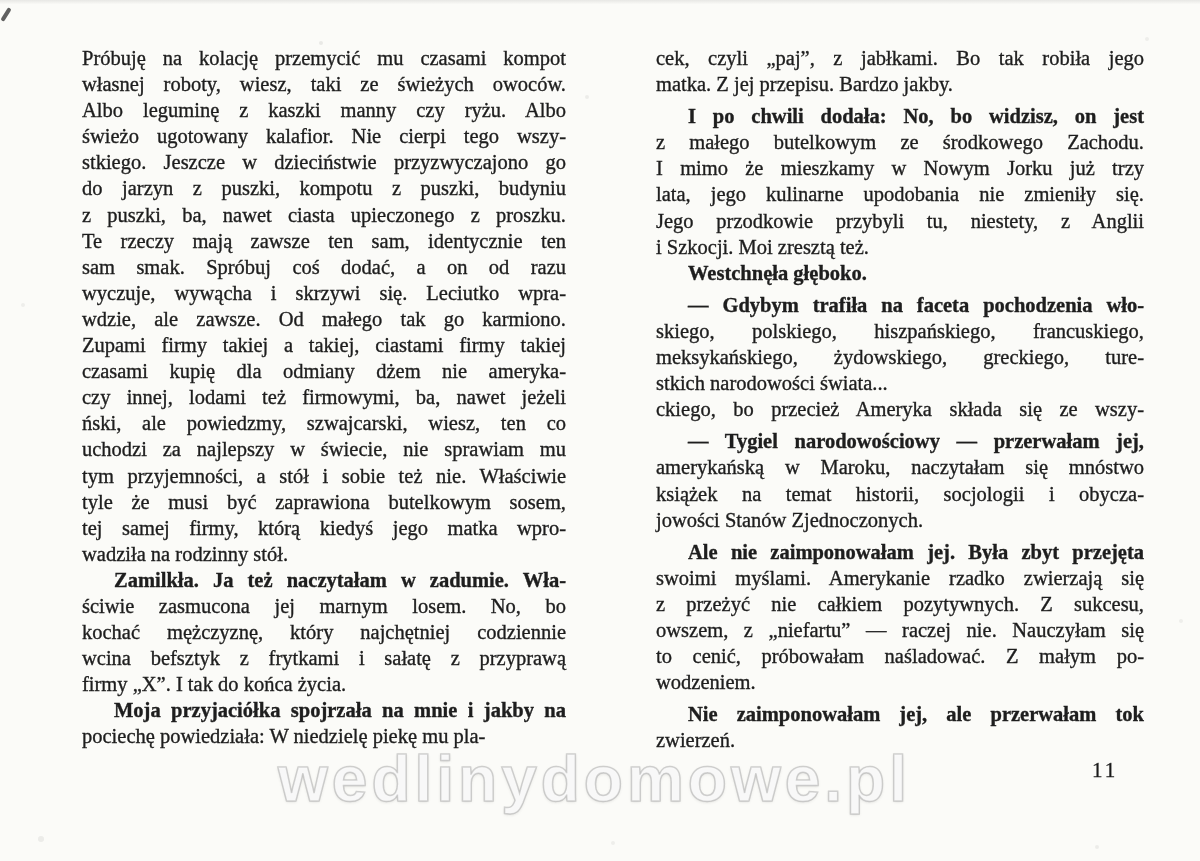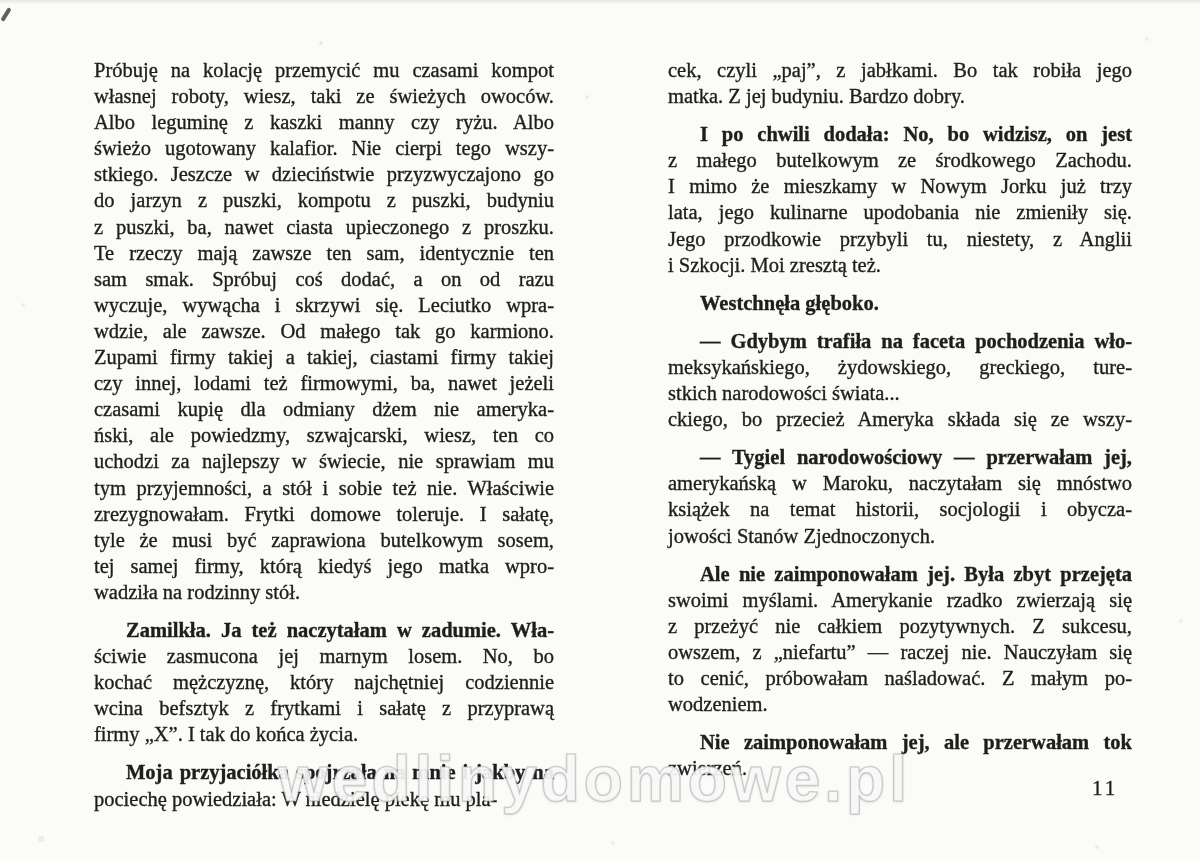--- a/index.html
+++ b/index.html
@@ -13,21 +13,21 @@
   }
   .col{
     position:absolute;
     top:45px;
     font-size:20.5px;
     line-height:26.1px;
     -webkit-text-stroke:0.35px #1e1e1e;
   }
   .col-left{left:82px;width:484px;}
   .col-right{left:656px;width:488px;}
-  .col p{margin:12px;padding:0;}
+  .col p{margin:0;padding:0;}
   .col p.gap{margin-top:6px;}
   .line{
     display:block;
     text-align:justify;
     text-align-last:justify;
   }
   .line.last{text-align-last:left;}
   .line.ind{text-indent:32px;font-weight:bold;}
   .watermark{
     position:absolute;
@@ -37,21 +37,21 @@
     font-size:64px;
     letter-spacing:4px;
     color:rgba(255,255,255,0.88);
     -webkit-text-stroke:1.5px rgba(150,150,150,0.38);
     text-shadow:0 1px 3px rgba(90,90,90,0.18), 0 0 1px rgba(120,120,120,0.25);
     white-space:nowrap;
     z-index:5;
   }
   .page-number{
     position:absolute;
-    left:1092px;top:776px;
+    left:1092px;top:758px;
     font-size:21px;
     letter-spacing:3px;
     color:#1a1a1a;
     -webkit-text-stroke:0.3px #1a1a1a;
   }
   .corner-speck{
     position:absolute;
     left:4px;top:7px;
     width:4px;height:15px;
     background:#3a3a3a;
@@ -92,60 +92,60 @@
         <span class="line">Albo leguminę z kaszki manny czy ryżu. Albo</span>
         <span class="line">świeżo ugotowany kalafior. Nie cierpi tego wszy-</span>
         <span class="line">stkiego. Jeszcze w dzieciństwie przyzwyczajono go</span>
         <span class="line">do jarzyn z puszki, kompotu z puszki, budyniu</span>
         <span class="line">z puszki, ba, nawet ciasta upieczonego z proszku.</span>
         <span class="line">Te rzeczy mają zawsze ten sam, identycznie ten</span>
         <span class="line">sam smak. Spróbuj coś dodać, a on od razu</span>
         <span class="line">wyczuje, wywącha i skrzywi się. Leciutko wpra-</span>
         <span class="line">wdzie, ale zawsze. Od małego tak go karmiono.</span>
         <span class="line">Zupami firmy takiej a takiej, ciastami firmy takiej</span>
+        <span class="line">czasami kupię dla odmiany dżem nie ameryka-</span>
         <span class="line">czy innej, lodami też firmowymi, ba, nawet jeżeli</span>
-        <span class="line">czasami kupię dla odmiany dżem nie ameryka-</span>
         <span class="line">ński, ale powiedzmy, szwajcarski, wiesz, ten co</span>
         <span class="line">uchodzi za najlepszy w świecie, nie sprawiam mu</span>
         <span class="line">tym przyjemności, a stół i sobie też nie. Właściwie</span>
-        <span class="line">zrezygnowałam. Frytki domowe toleruje. I sałatę,</span>
         <span class="line">tyle że musi być zaprawiona butelkowym sosem,</span>
         <span class="line">tej samej firmy, którą kiedyś jego matka wpro-</span>
         <span class="line last">wadziła na rodzinny stół.</span>
       </p>
       <p>
         <span class="line ind">Zamilkła. Ja też naczytałam w zadumie. Wła-</span>
         <span class="line">ściwie zasmucona jej marnym losem. No, bo</span>
         <span class="line">kochać mężczyznę, który najchętniej codziennie</span>
         <span class="line">wcina befsztyk z frytkami i sałatę z przyprawą</span>
         <span class="line last">firmy „X”. I tak do końca życia.</span>
       </p>
       <p>
         <span class="line ind">Moja przyjaciółka spojrzała na mnie i jakby na</span>
         <span class="line last">pociechę powiedziała: W niedzielę piekę mu pla-</span>
       </p>
     </div>
   <div class="col col-right" id="col-right">
       <p>
         <span class="line">cek, czyli „paj”, z jabłkami. Bo tak robiła jego</span>
-        <span class="line last">matka. Z jej budyniu. Bardzo dobry.</span>
+        <span class="line last">matka. Z jej przepisu. Bardzo jakby.</span>
       </p>
       <p class="gap">
         <span class="line ind">I po chwili dodała: No, bo widzisz, on jest</span>
         <span class="line">z małego butelkowym ze środkowego Zachodu.</span>
         <span class="line">I mimo że mieszkamy w Nowym Jorku już trzy</span>
         <span class="line">lata, jego kulinarne upodobania nie zmieniły się.</span>
         <span class="line">Jego przodkowie przybyli tu, niestety, z Anglii</span>
         <span class="line last">i Szkocji. Moi zresztą też.</span>
       </p>
       <p>
         <span class="line last ind">Westchnęła głęboko.</span>
       </p>
       <p class="gap">
         <span class="line ind">— Gdybym trafiła na faceta pochodzenia wło-</span>
+        <span class="line">skiego, polskiego, hiszpańskiego, francuskiego,</span>
         <span class="line">meksykańskiego, żydowskiego, greckiego, ture-</span>
         <span class="line last">stkich narodowości świata...</span>
         <span class="line">ckiego, bo przecież Ameryka składa się ze wszy-</span>
       </p>
       <p class="gap">
         <span class="line ind">— Tygiel narodowościowy — przerwałam jej,</span>
         <span class="line">amerykańską w Maroku, naczytałam się mnóstwo</span>
         <span class="line">książek na temat historii, socjologii i obycza-</span>
         <span class="line last">jowości Stanów Zjednoczonych.</span>
       </p>

